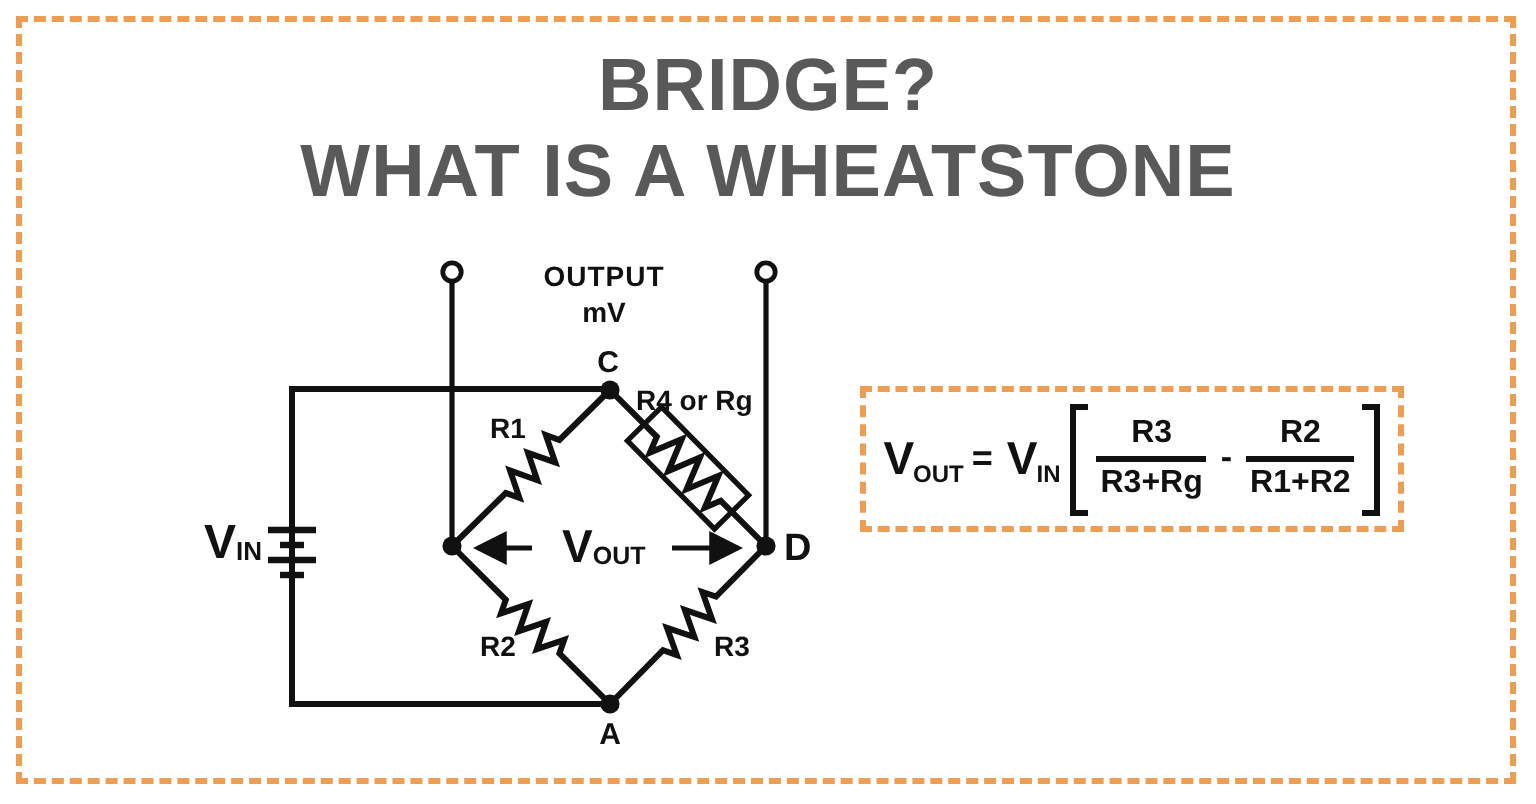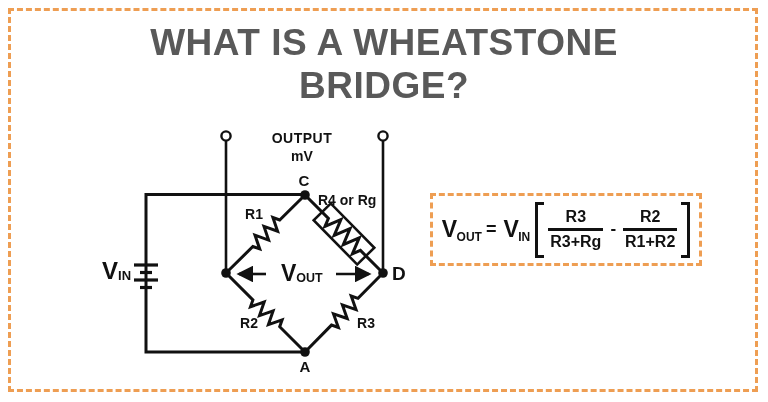--- a/index.html
+++ b/index.html
@@ -67,22 +67,22 @@
   .fminus{font-weight:bold;font-size:17px;margin:0 3px;position:relative;top:-1px;}
 </style>
 </head>
 <body>
 
 <div class="page">
 
   <div class="frame"></div>
 
   <div class="title">
+    <div>BRIDGE?</div>
     <div>WHAT IS A WHEATSTONE</div>
-    <div>BRIDGE?</div>
   </div>
 
   <svg class="circuit-svg" width="768" height="402" viewBox="0 0 768 402" xmlns="http://www.w3.org/2000/svg">
     <defs>
       <marker id="arrhead" viewBox="0 0 10 10" refX="8.5" refY="5" markerWidth="6.5" markerHeight="6.5" orient="auto">
         <path d="M0,0 L10,5 L0,10 z" fill="#111111"></path>
       </marker>
     </defs>
 
     <path class="wire" d="M 305 194.5 L 146 194.5 L 146 352 L 305 352"></path>

